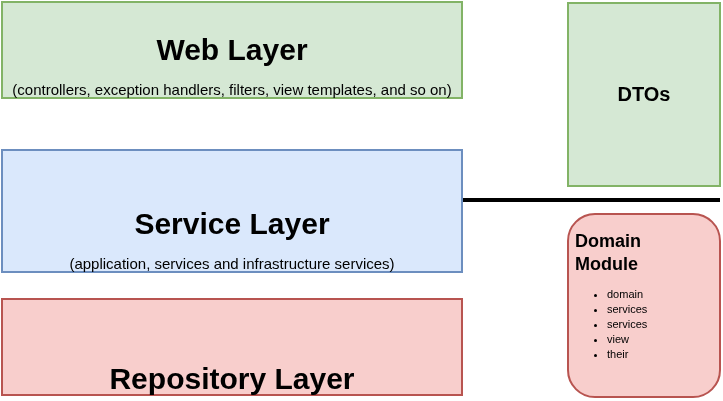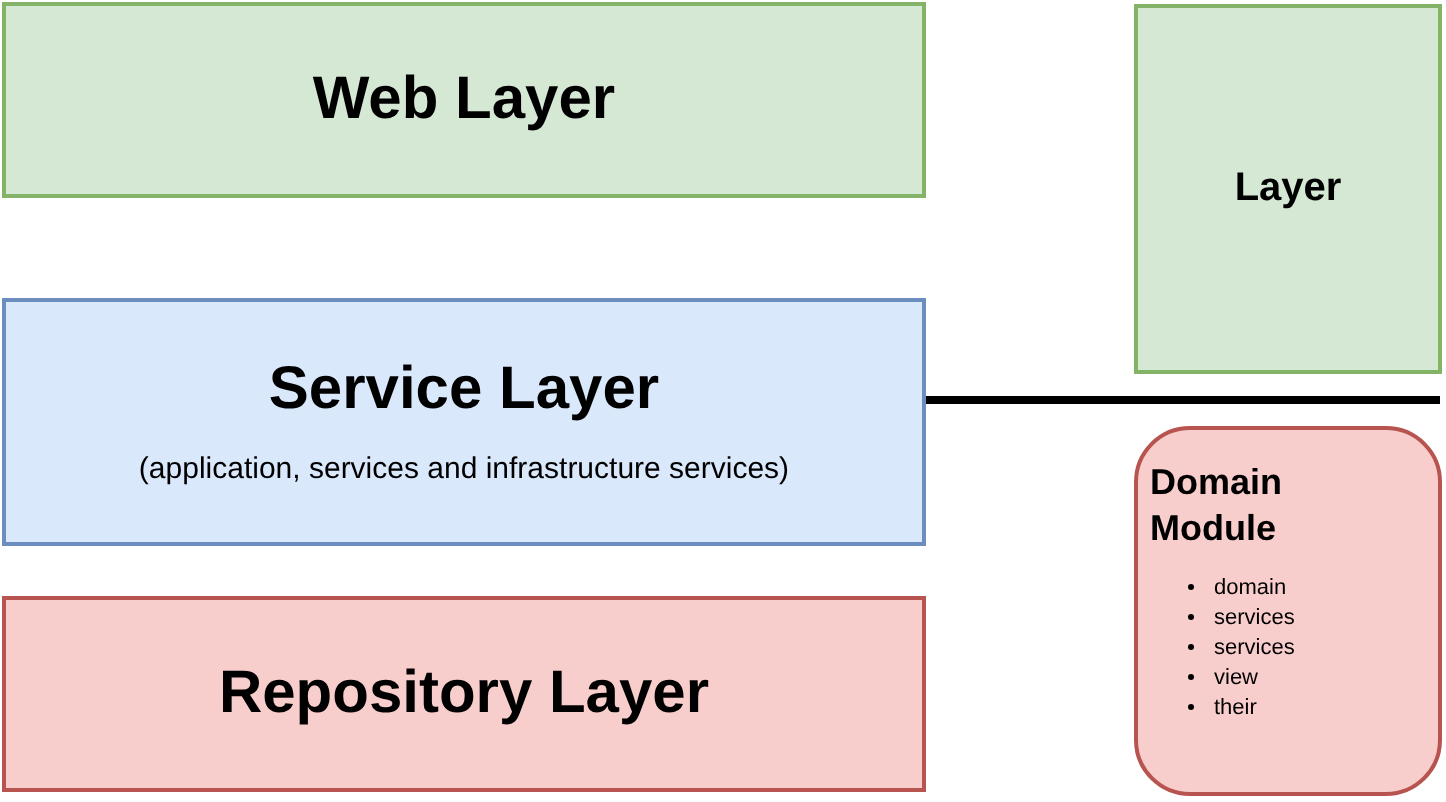--- a/index.html
+++ b/index.html
@@ -21,21 +21,21 @@
     box-sizing: border-box;
     border: 2px solid #000;
   }
   
   .layer-box {
     left: 1px;
     width: 462px;
     display: flex;
     flex-direction: column;
     align-items: center;
-    justify-content: center;
+    justify-content: flex-end;
     gap: 17px;
     text-align: center;
   }
   .layer-box.web        { top: 1px;   height: 98px; }
   .layer-box.service    { top: 149px; height: 124px; }
   .layer-box.repository { top: 298px; height: 98px; }
   .layer-title {
     font-size: 30px;
     font-weight: bold;
     line-height: 1;
@@ -90,35 +90,36 @@
     background: #000000;
   }
 </style>
 </head>
 <body>
 
 <div class="canvas">
 
   <div class="box layer-box web" style="background-color: rgb(213, 232, 212); border-color: rgb(130, 179, 102);">
     <div class="layer-title">Web Layer</div>
+    <div class="layer-subtitle">(controllers, exception handlers, filters, view templates, and so on)</div>
   </div>
 
   <div class="box layer-box service" style="background-color: rgb(218, 232, 252); border-color: rgb(108, 142, 191);">
     <div class="layer-title">Service Layer</div>
     <div class="layer-subtitle">(application, services and infrastructure services)</div>
   </div>
 
   <div class="box layer-box repository" style="background-color: rgb(248, 206, 204); border-color: rgb(184, 84, 80);">
     <div class="layer-title">Repository Layer</div>
   </div>
 
   <div class="connector" style="background-color: rgb(0, 0, 0);"></div>
 
   <div class="box dtos-box" style="background-color: rgb(213, 232, 212); border-color: rgb(130, 179, 102);">
-    <div class="dtos-label">Layer</div>
+    <div class="dtos-label">DTOs</div>
   </div>
 
   <div class="box domain-box" style="background-color: rgb(248, 206, 204); border-color: rgb(184, 84, 80); border-radius: 28px;">
     <div class="domain-title">Domain
 Module</div>
     <ul class="domain-list">
       <li>domain</li>
       <li>services</li>
       <li>services</li>
       <li>view</li>

